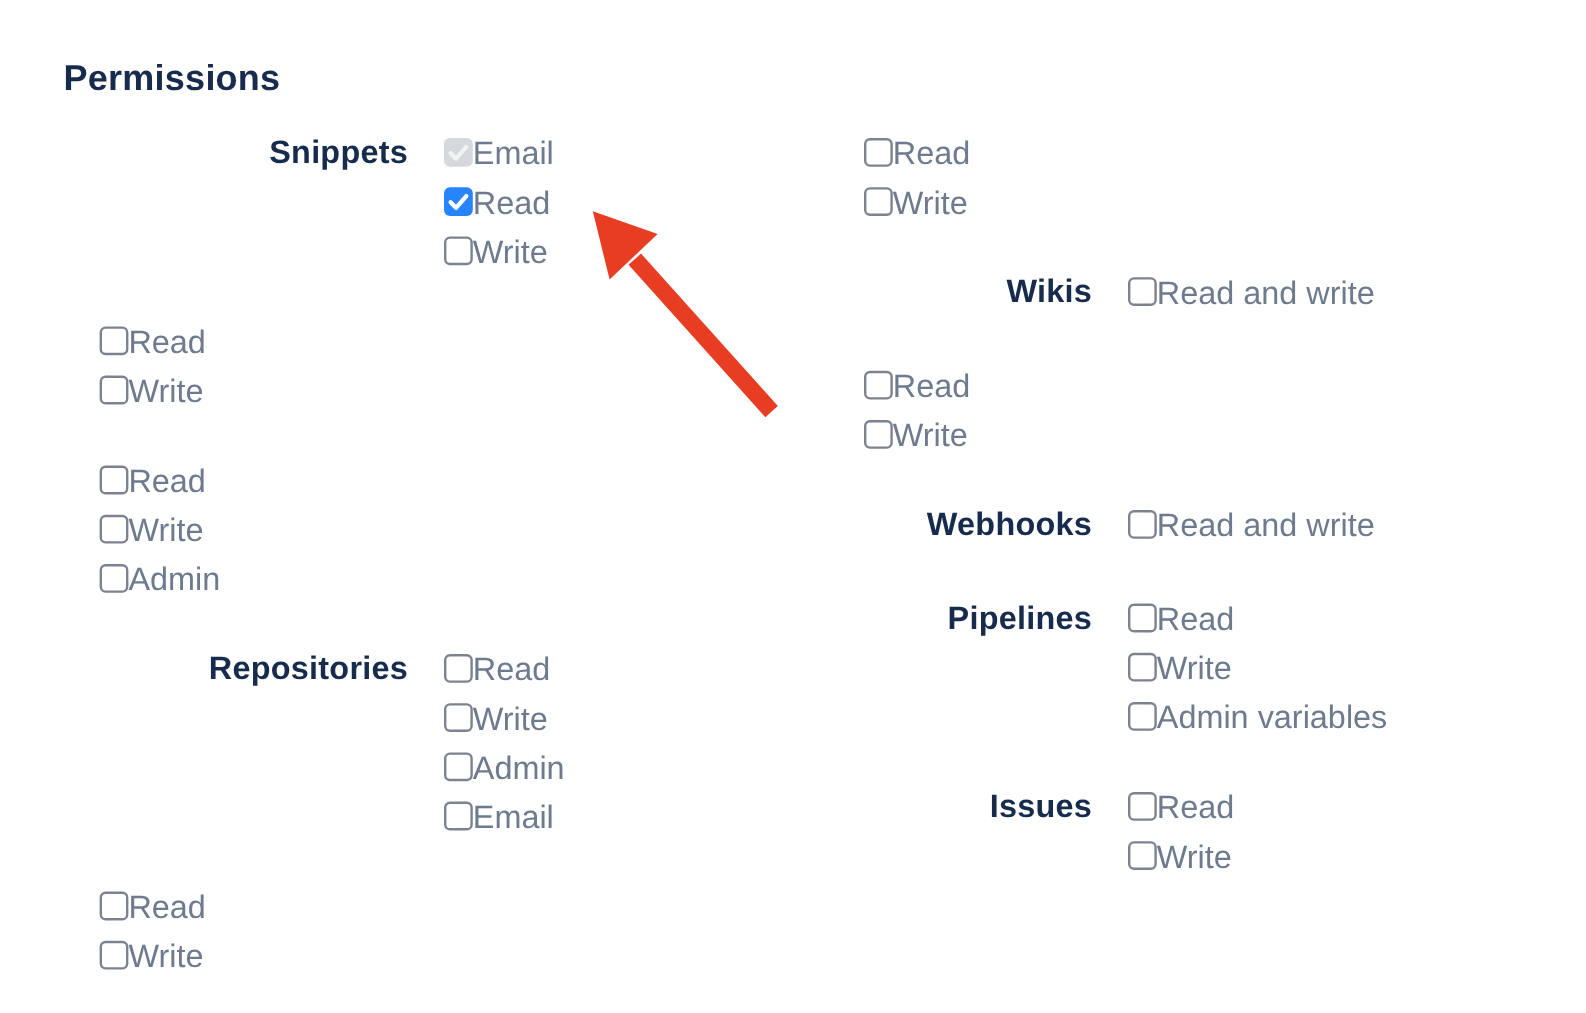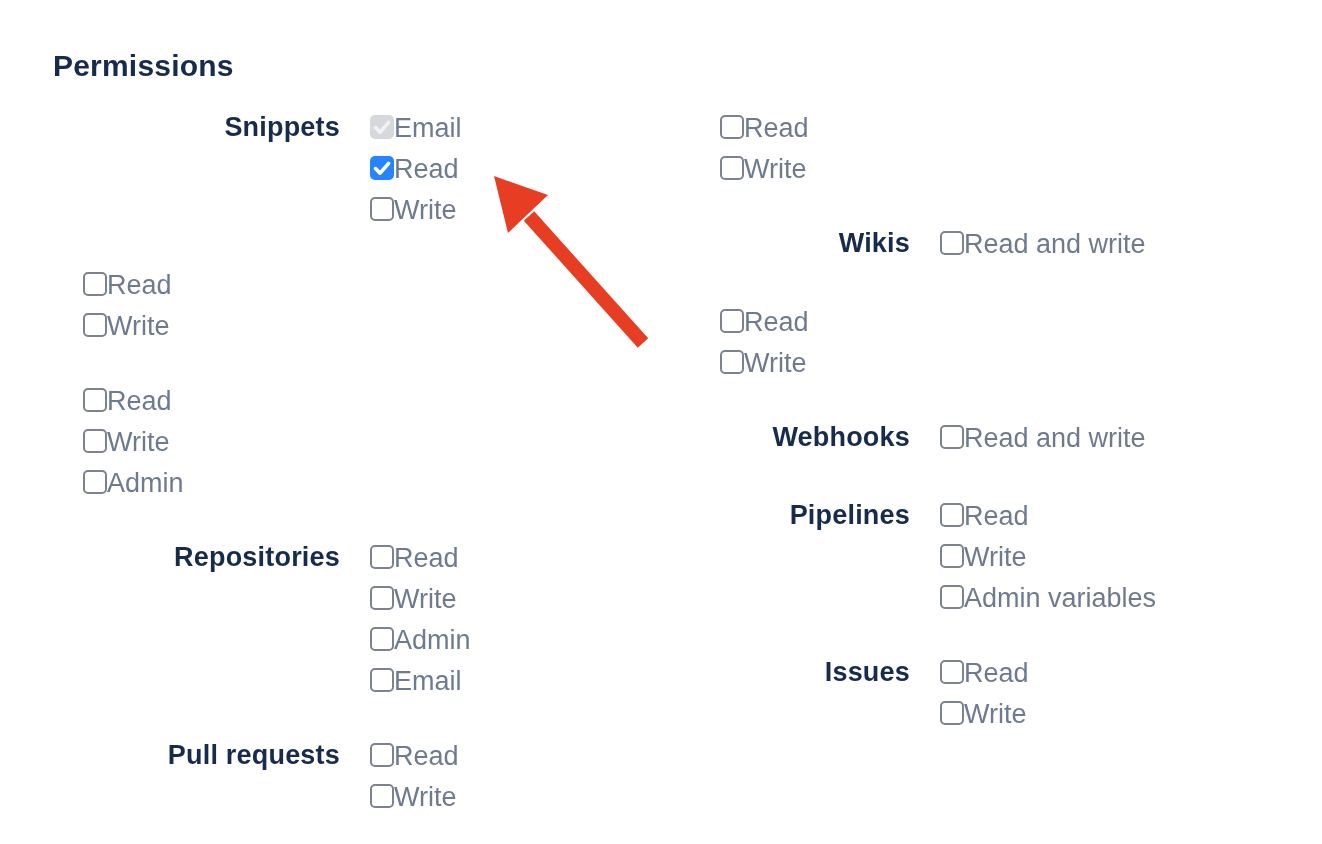--- a/index.html
+++ b/index.html
@@ -136,21 +136,20 @@
             <span class="checkbox unchecked"></span>
             <span class="option-label">Admin</span>
           </label>
           <label class="option">
             <span class="checkbox unchecked"></span>
             <span class="option-label">Email</span>
           </label>
         </div>
       </div>
       <div class="group">
-        <div class="group-label">Pull requests</div>
         <div class="options">
           <label class="option">
             <span class="checkbox unchecked"></span>
             <span class="option-label">Read</span>
           </label>
           <label class="option">
             <span class="checkbox unchecked"></span>
             <span class="option-label">Write</span>
           </label>
         </div>

